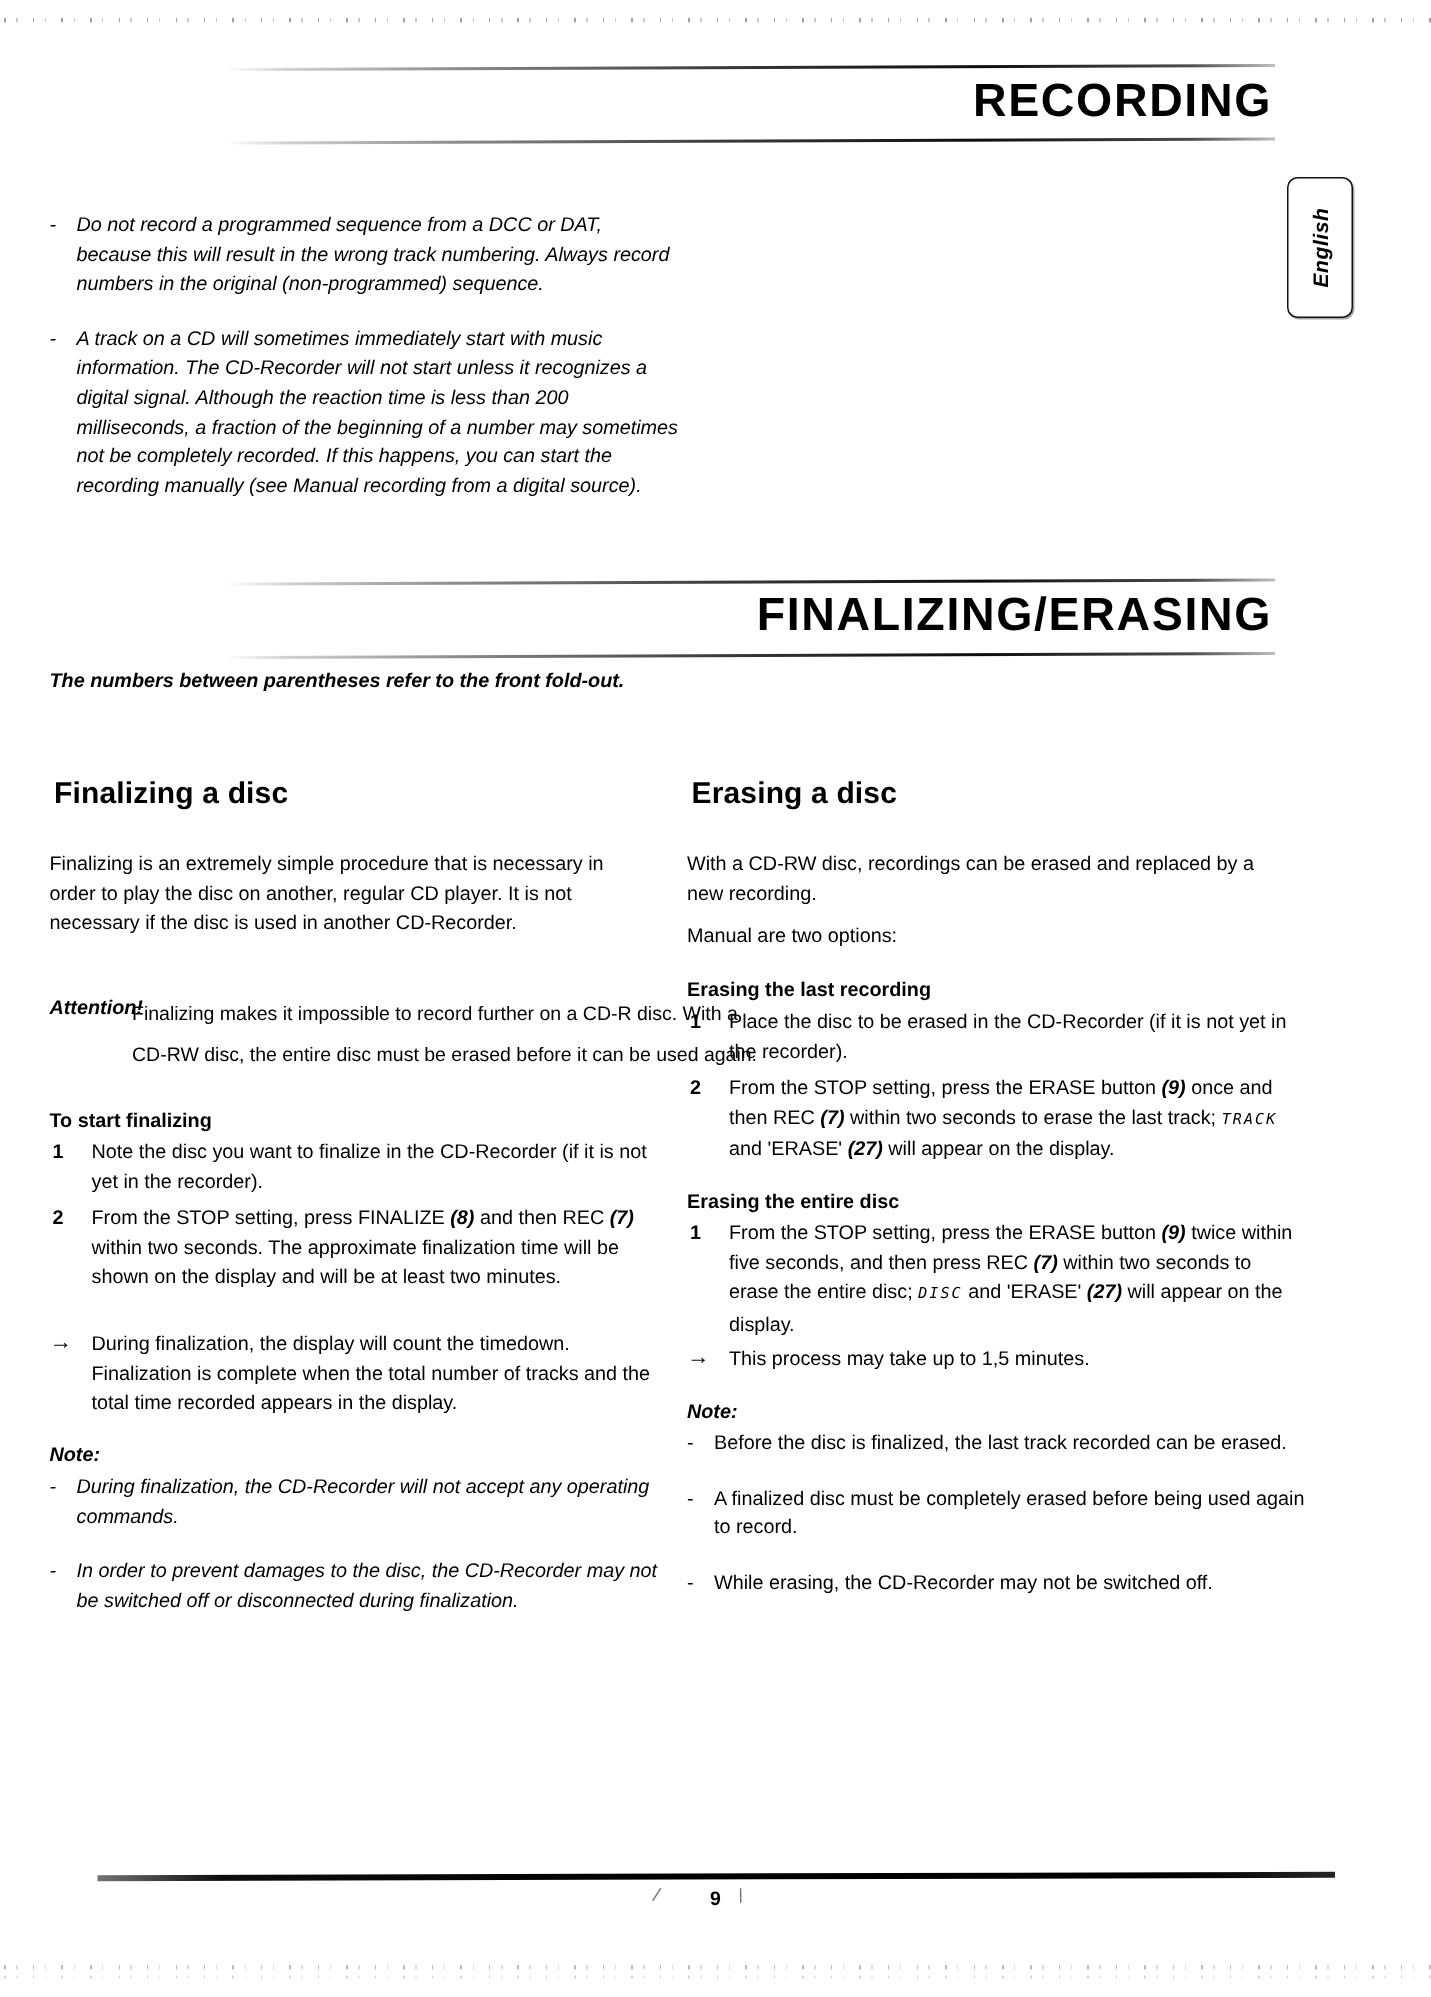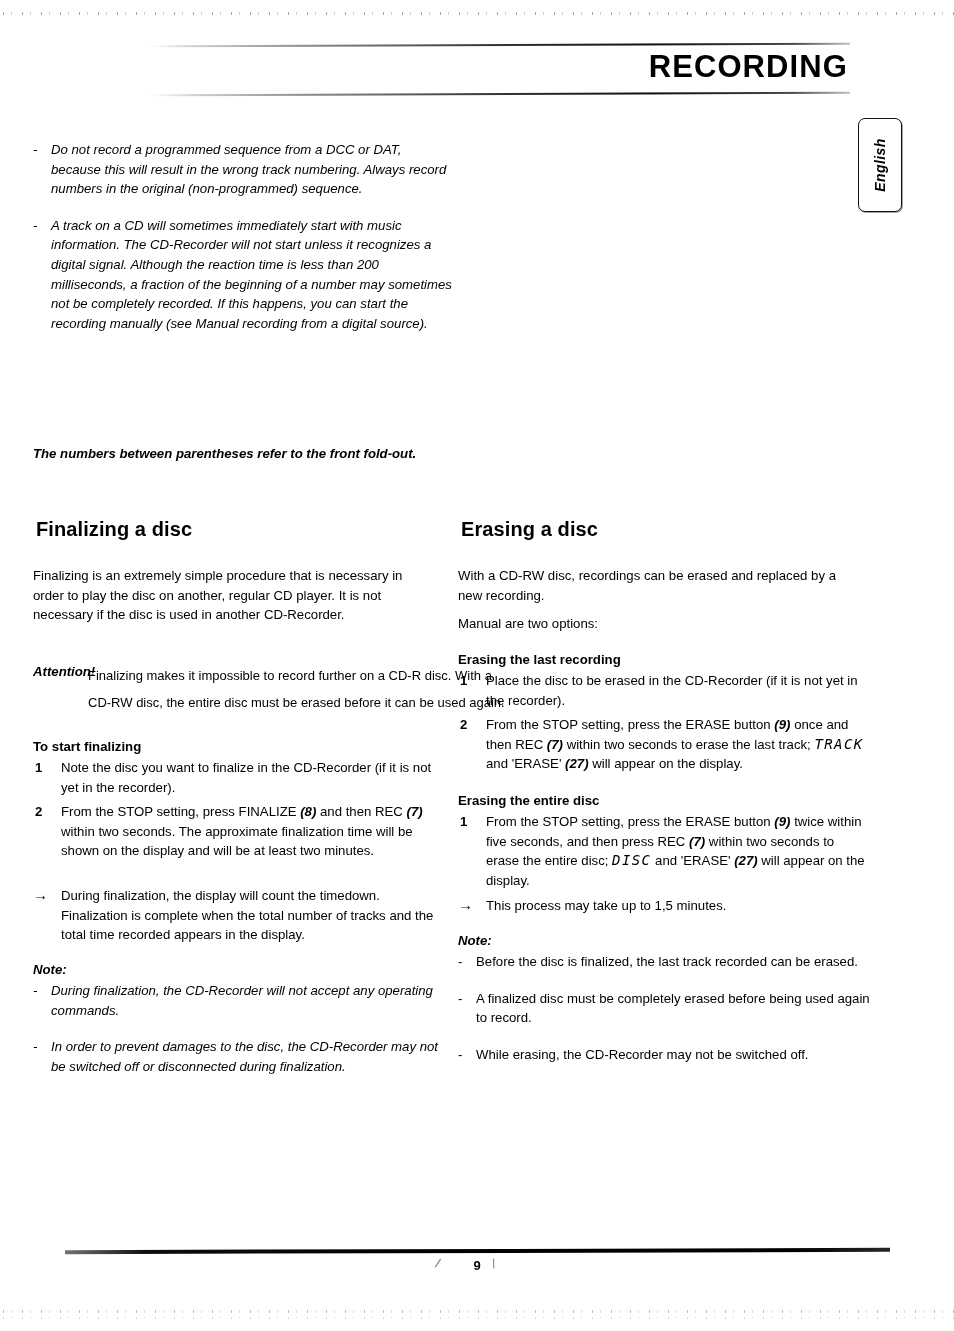--- a/index.html
+++ b/index.html
@@ -179,21 +179,21 @@
     font-weight: normal;
     font-size: 13px;
     line-height: 27px;
   }
 
   
   .lcd {
     font-family: "DejaVu Sans Mono", monospace;
     font-style: italic;
     letter-spacing: 1.4px;
-    font-size: 14px;
+    font-size: 10px;
   }
 
   
   .footer-rule {
     position: absolute;
     left: 65px;
     top: 1249px;
     width: 825px;
     height: 4px;
     background: linear-gradient(90deg,
@@ -244,20 +244,25 @@
     <div class="dash-item">
       <span class="marker">-</span>
       <span>Do not record a programmed sequence from a DCC or DAT, because this will result in the wrong track numbering. Always record numbers in the original (non-programmed) sequence.</span>
     </div>
     <div class="dash-item">
       <span class="marker">-</span>
       <span>A track on a CD will sometimes immediately start with music information. The CD-Recorder will not start unless it recognizes a digital signal. Although the reaction time is less than 200 milliseconds, a fraction of the beginning of a number may sometimes not be completely recorded. If this happens, you can start the recording manually (see Manual recording from a digital source).</span>
     </div>
   </div>
 
+  <div class="section-header" id="header-finalizing">
+    <div class="rule top"></div>
+    <div class="title">FINALIZING/ERASING</div>
+    <div class="rule bot"></div>
+  </div>
 
   <div class="block body-text bi" style="left:33px; top:444px; width:500px;">The numbers between parentheses refer to the front fold-out.</div>
 
   <div class="block col-heading" style="left:36px; top:518px; width:400px;">Finalizing a disc</div>
 
   <div class="block body-text" style="left:33px; top:566px; width:400px;">Finalizing is an extremely simple procedure that is necessary in order to play the disc on another, regular CD player. It is not necessary if the disc is used in another CD-Recorder.</div>
 
   <div class="block note-label" style="left:33px; top:664px;text-align:right;">Attention!</div>
 
   <div class="block indent-warning" style="left:33px; top:662px; width:420px;">Finalizing makes it impossible to record further on a CD-R disc. With a CD-RW disc, the entire disc must be erased before it can be used again.</div>

